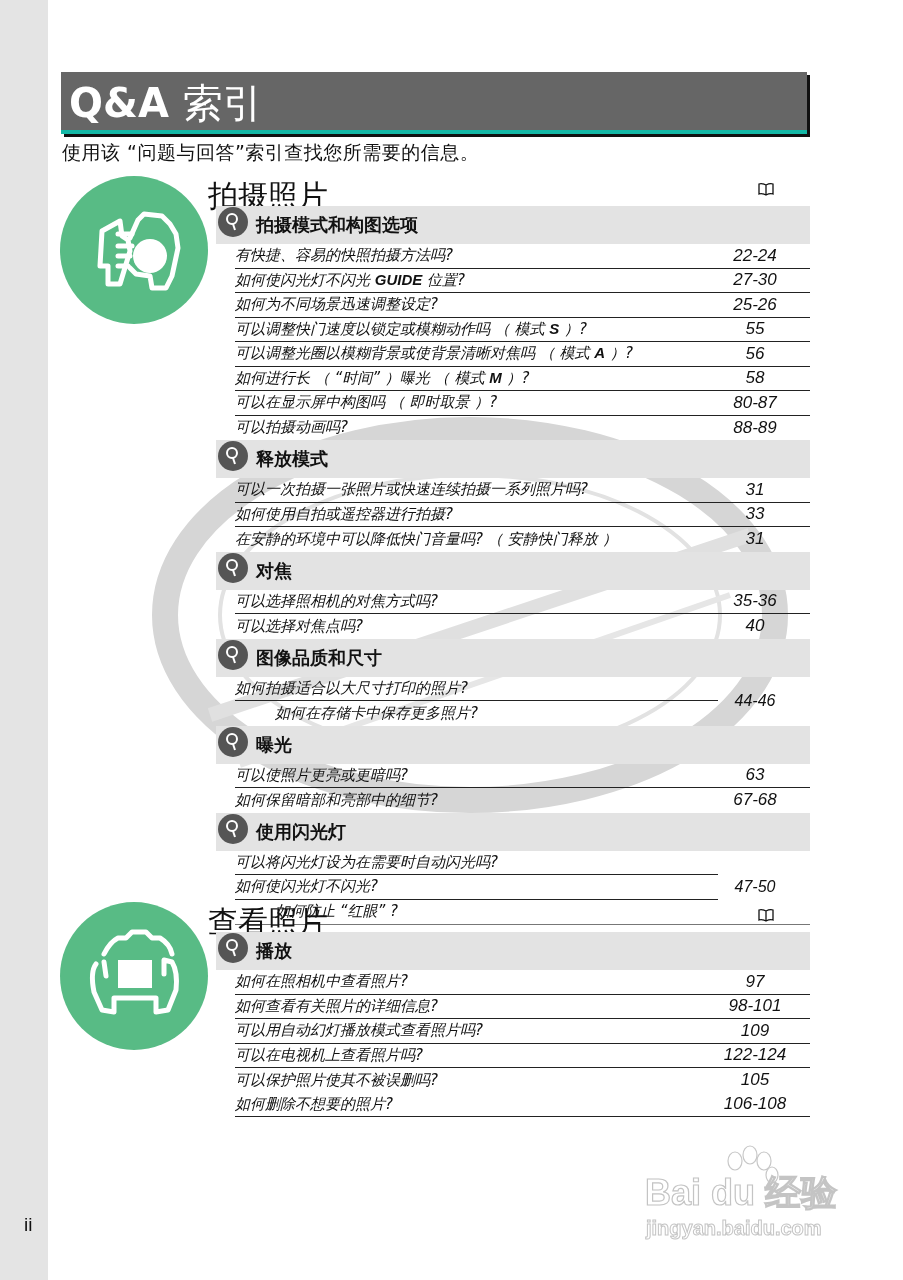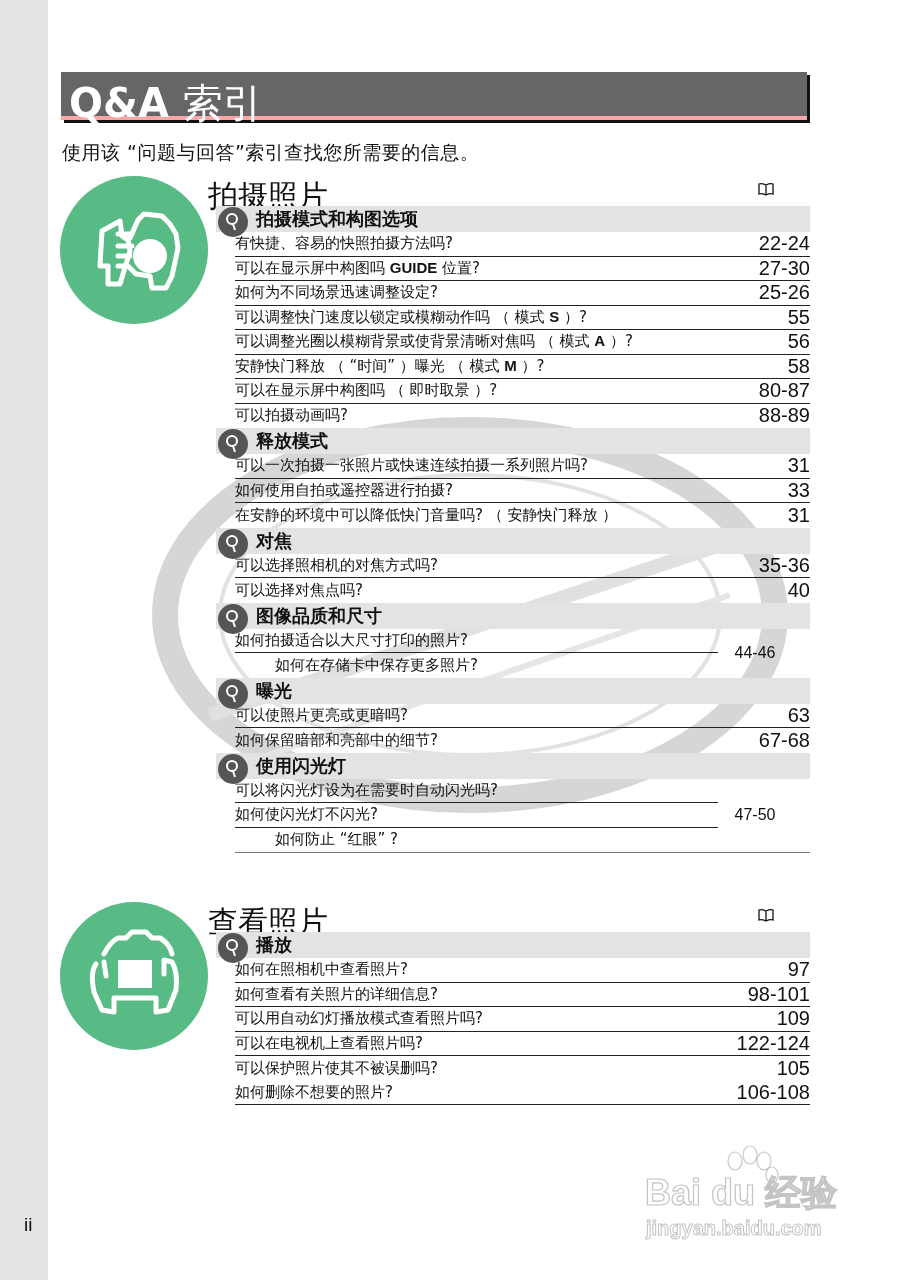--- a/index.html
+++ b/index.html
@@ -2,45 +2,45 @@
 <html><head>
 <meta charset="utf-8">
 <style>
   * { box-sizing: border-box; margin: 0; padding: 0; }
   html, body { width: 903px; height: 1280px; overflow: hidden; background: #ffffff; }
   body { position: relative; font-family: "DejaVu Sans", "Liberation Sans", sans-serif; color: #111; }
 
   .left-margin { position: absolute; left: 0; top: 0; width: 48px; height: 1280px; background: #e4e4e4; }
   .page-num { position: absolute; left: 24px; top: 1214px; font-size: 19px; color: #111; font-family: "Liberation Sans", sans-serif; }
 
-  .title-bar { position: absolute; left: 61px; top: 72px; width: 746px; height: 48px; background: #666666; border-bottom: 4px solid #fca5a5; box-shadow: 3px 3px 0 #111; }
+  .title-bar { position: absolute; left: 61px; top: 72px; width: 746px; height: 62px; background: #666666; border-bottom: 4px solid #14b8a6; box-shadow: 3px 3px 0 #111; }
   .title-text { position: absolute; left: 8px; top: 4px; color: #fff; font-size: 40px; font-weight: bold; font-family: "DejaVu Sans", sans-serif; letter-spacing: 0px; }
   .title-text .zh { font-weight: normal; }
 
   .subtitle { position: absolute; left: 62px; top: 140px; font-size: 19px; color: #111; letter-spacing: 0.5px; }
 
   
   .watermark { position: absolute; left: 150px; top: 415px; width: 640px; height: 400px; pointer-events: none; }
 
   .section-icon { position: absolute; width: 148px; height: 148px; border-radius: 50%; background: #58bb85; }
   .section-icon svg { width: 148px; height: 148px; }
 
   .section { position: absolute; left: 208px; width: 602px; }
   .section-title { height: 30px; font-size: 30px; color: #111; position: relative; }
   .book-icon { position: absolute; right: 36px; top: 6px; width: 16px; height: 14px; }
 
-  .cat { position: relative; height: 26px; background: #e3e3e3; margin-left: 8px; display: flex; align-items: center; }
+  .cat { position: relative; height: 38px; background: #e3e3e3; margin-left: 8px; display: flex; align-items: center; }
   .mag { position: absolute; left: 2px; top: 1px; width: 30px; height: 30px; border-radius: 50%; background: #555; display: flex; align-items: center; justify-content: center; }
   .cat-label { margin-left: 40px; font-size: 18px; font-weight: bold; color: #111; }
 
-  .rows { margin-left: 27px; position: relative; }
+  .rows { margin-left: 27px; position: relative; font-style: italic; }
   .row { position: relative; height: 24.5px; display: flex; align-items: center; border-bottom: 1.5px solid #222; font-size: 15px; }
   .row:last-child { border-bottom: none; }
   .row .q { flex: 1; white-space: nowrap; color: #111; }
-  .row .p { width: 110px; text-align: right; color: #111; font-family: "Liberation Sans", sans-serif; font-size: 20px; }
+  .row .p { width: 110px; text-align: center; color: #111; font-family: "Liberation Sans", sans-serif; font-size: 17px; }
   .row.last-of-section { border-bottom: 1.5px solid #222; }
   .bold-inline { font-weight: bold; font-family: "Liberation Sans", sans-serif; }
 
   .group { position: relative; display: flex; border-bottom: 1.5px solid #222; }
   .group.nobottom { border-bottom: none; }
   .group .qs { flex: 1; }
   .group .qs .grow { height: 24.5px; display: flex; align-items: center; font-size: 15px; border-bottom: 1.5px solid #222; margin-right: 92px; }
   .group .qs .grow:last-child { border-bottom: none; margin-left: 40px; }
   .group .gp { width: 110px; display: flex; align-items: center; justify-content: center; font-family: "Liberation Sans", sans-serif; font-size: 16px; position: absolute; right: 0; top: 0; bottom: 0; }
 
@@ -95,37 +95,37 @@
         </svg>
     </div>
     <span class="cat-label">拍摄模式和构图选项</span>
   </div>
   <div class="rows">
     <div class="row">
         <span class="q">有快捷、容易的快照拍摄方法吗?</span>
         <span class="p">22-24</span>
       </div>
     <div class="row">
-        <span class="q"><span>可以在显示屏中构图吗 </span><span class="bold-inline">GUIDE</span><span> 位置?</span></span>
+        <span class="q"><span>如何使闪光灯不闪光 </span><span class="bold-inline">GUIDE</span><span> 位置?</span></span>
         <span class="p">27-30</span>
       </div>
     <div class="row">
         <span class="q">如何为不同场景迅速调整设定?</span>
         <span class="p">25-26</span>
       </div>
     <div class="row">
         <span class="q"><span>可以调整快门速度以锁定或模糊动作吗 （ 模式 </span><span class="bold-inline">S</span><span> ）?</span></span>
         <span class="p">55</span>
       </div>
     <div class="row">
         <span class="q"><span>可以调整光圈以模糊背景或使背景清晰对焦吗 （ 模式 </span><span class="bold-inline">A</span><span> ）?</span></span>
         <span class="p">56</span>
       </div>
     <div class="row">
-        <span class="q"><span>安静快门释放 （ “时间” ）曝光 （ 模式 </span><span class="bold-inline">M</span><span> ）?</span></span>
+        <span class="q"><span>如何进行长 （ “时间” ）曝光 （ 模式 </span><span class="bold-inline">M</span><span> ）?</span></span>
         <span class="p">58</span>
       </div>
     <div class="row">
         <span class="q">可以在显示屏中构图吗 （ 即时取景 ）?</span>
         <span class="p">80-87</span>
       </div>
     <div class="row">
         <span class="q">可以拍摄动画吗?</span>
         <span class="p">88-89</span>
       </div>

